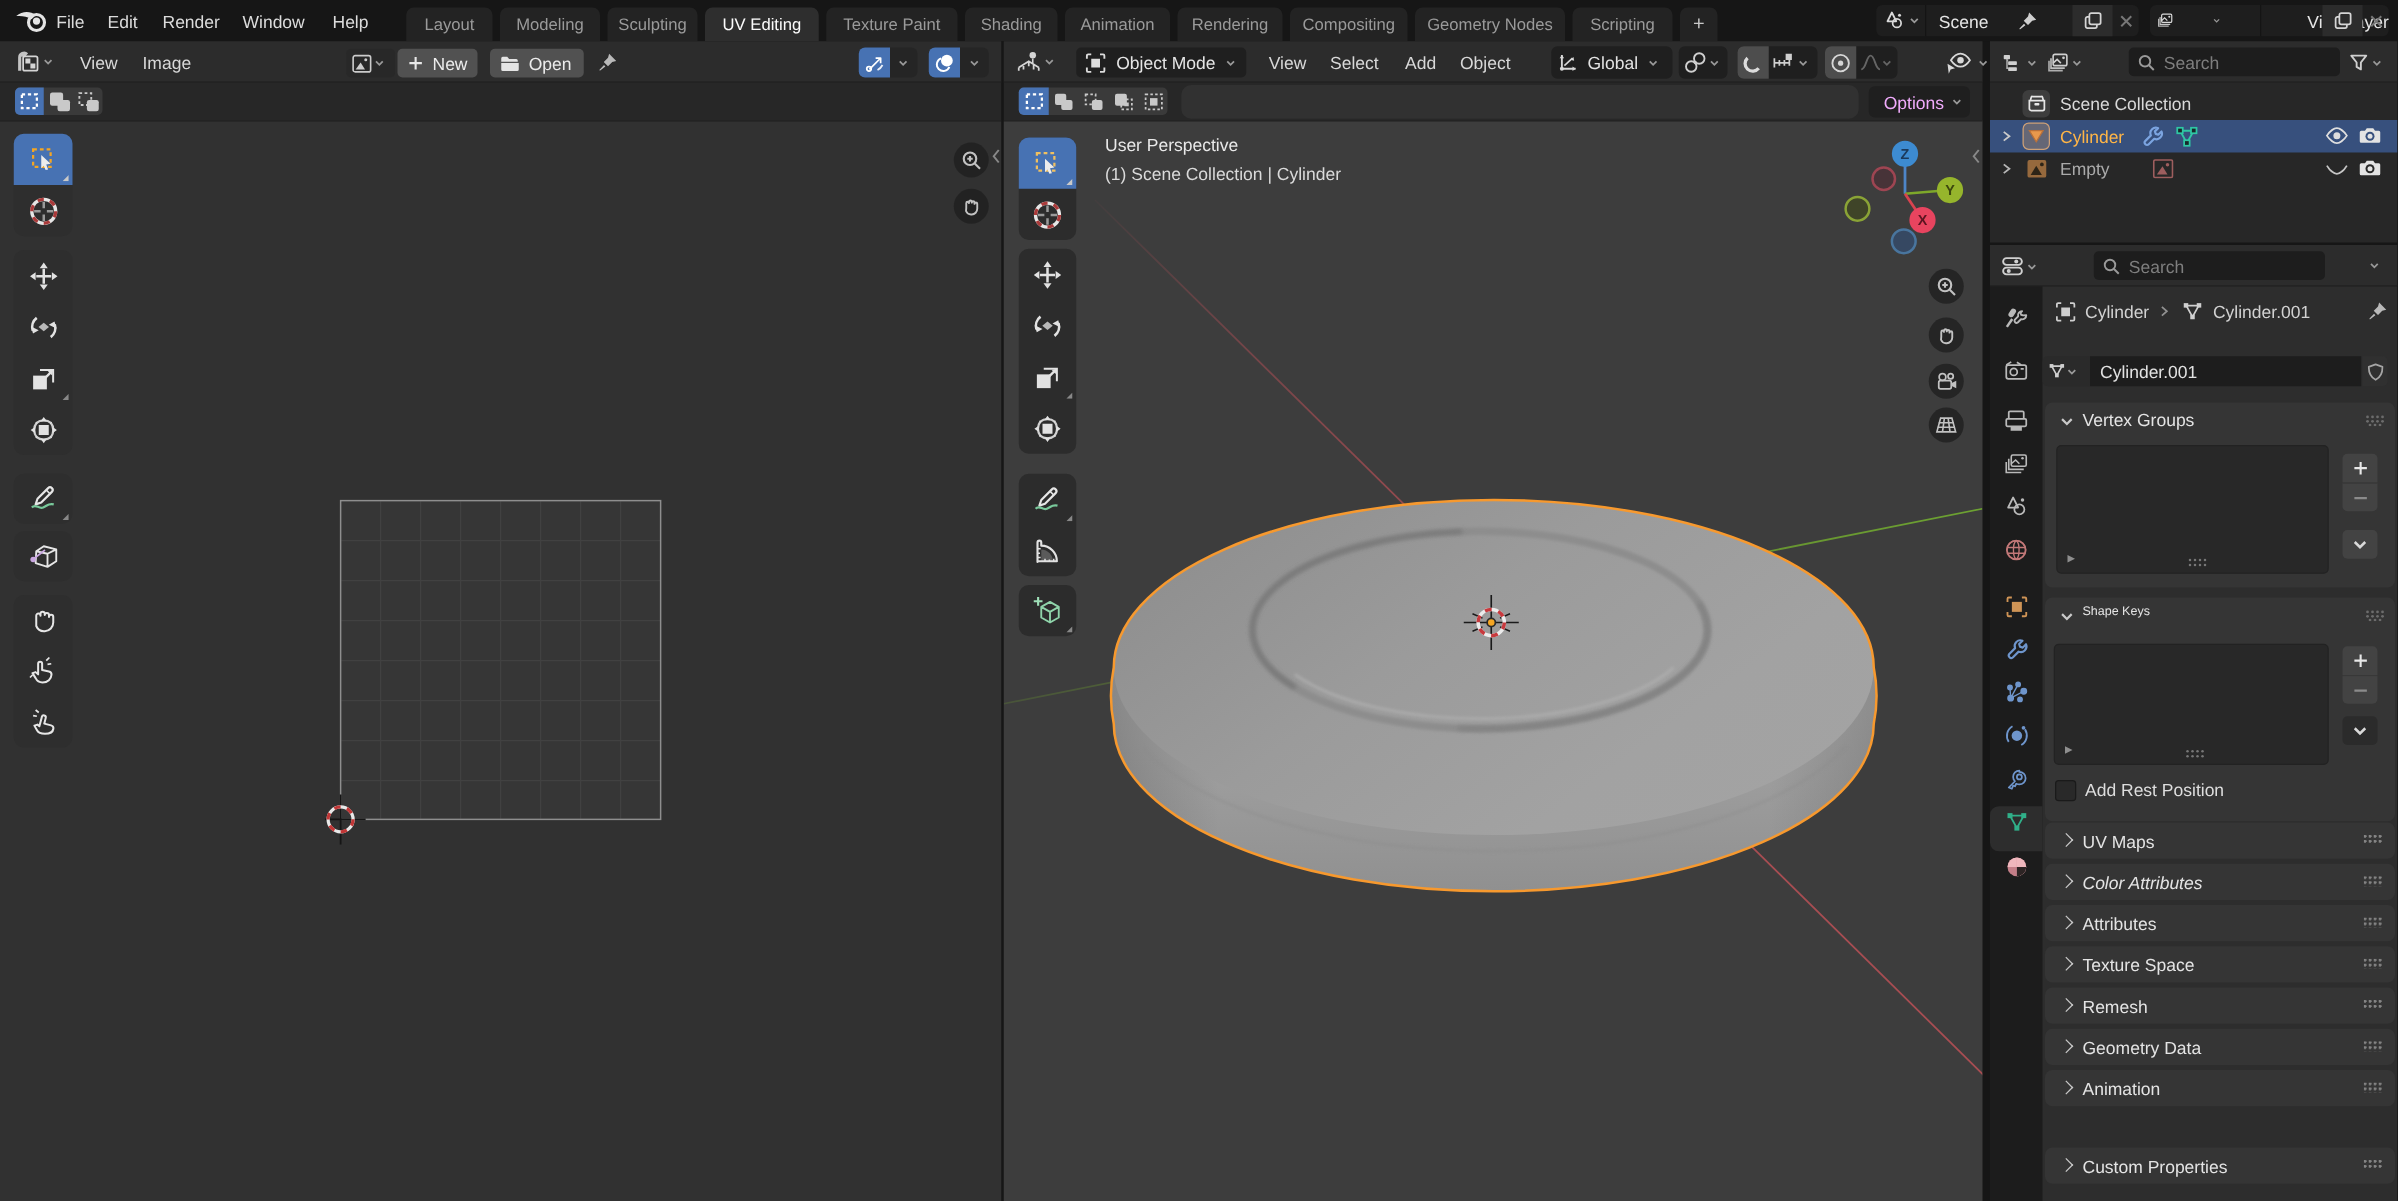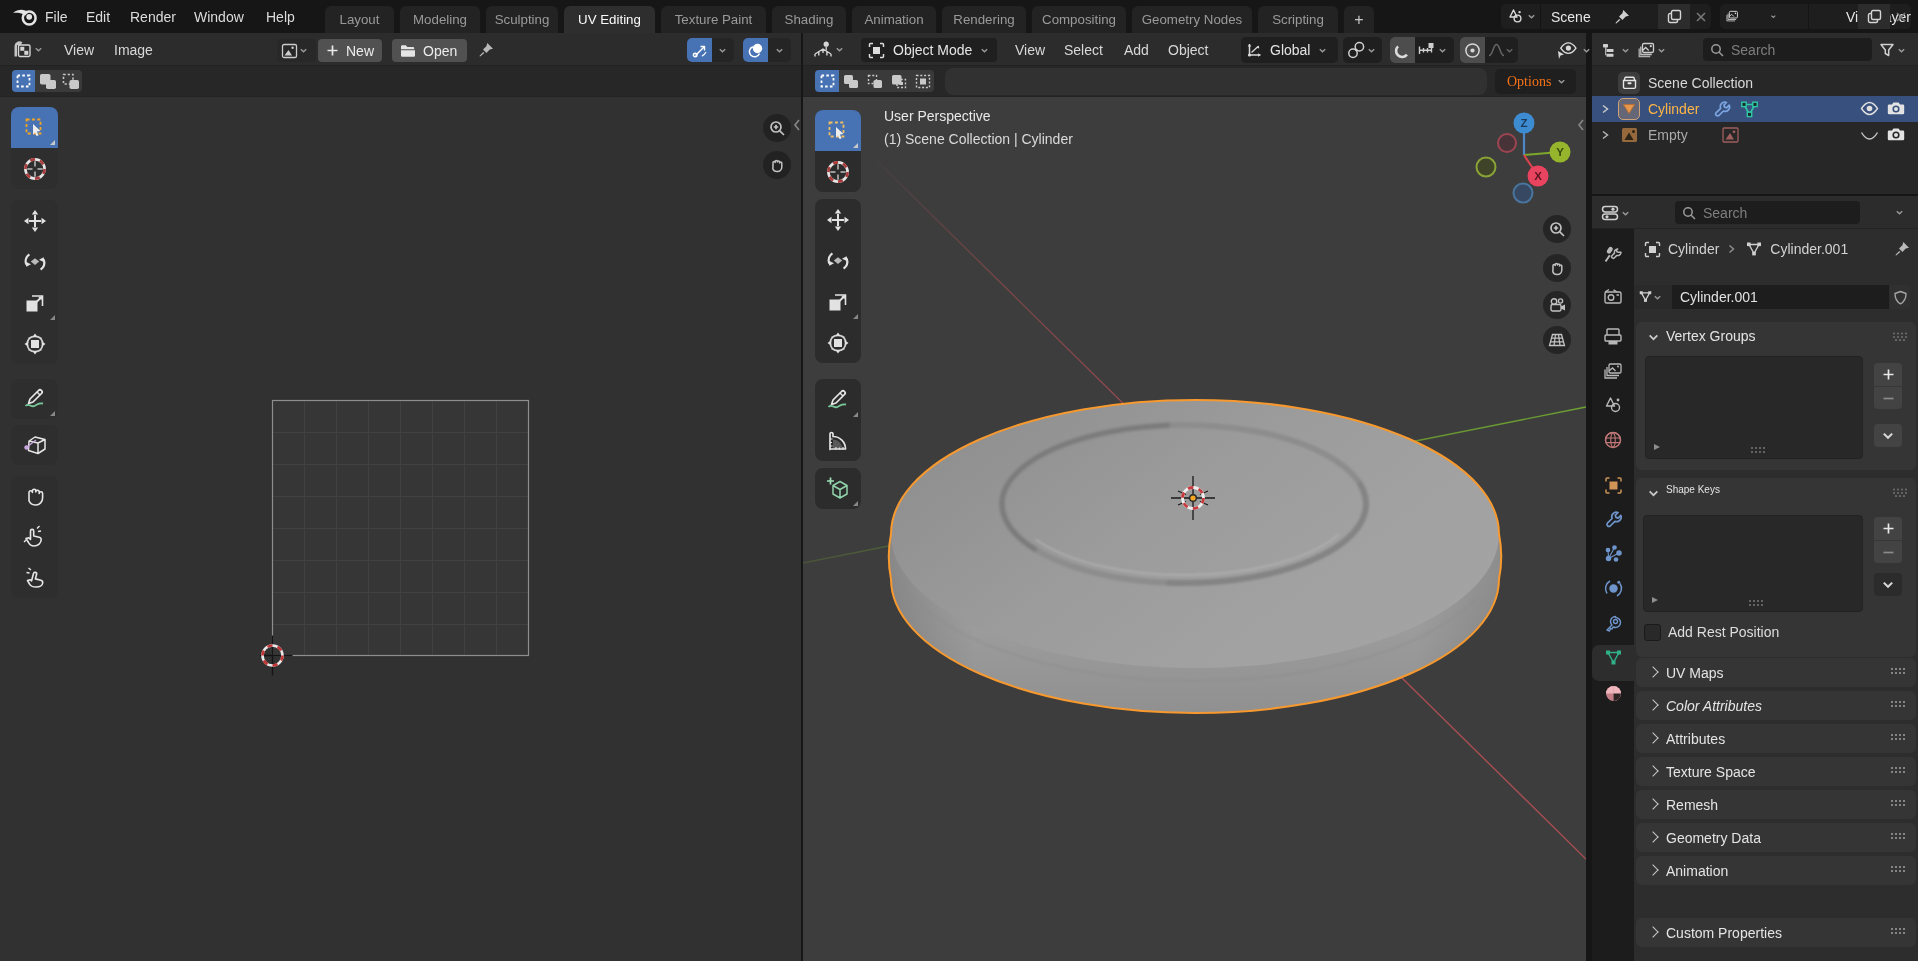--- a/index.html
+++ b/index.html
@@ -451,21 +451,21 @@
       </svg>
 </div>
 <div class="abs" style="left:911px;top:70px;width:23px;height:22px;display:flex;align-items:center;justify-content:center;">
   <svg width="16" height="15" viewBox="0 0 16 15">
         <rect x="1.5" y="1.5" width="13" height="12" fill="none" stroke="#c9c9c9" stroke-width="1.4" stroke-dasharray="2 1.8"></rect>
         <rect x="5" y="4.5" width="6" height="6" fill="#c9c9c9"></rect>
       </svg>
 </div>
 <div class="abs" style="left:945px;top:68px;width:542px;height:27px;border-radius:8px;background:#313131;"></div>
 <div class="abs btn" style="left:1495px;top:69px;width:81px;height:25px;background:#1f1f1f;border-radius:5px;">
-  <div style="margin-left:12px;color:#f97316;font-family:Liberation Serif, serif;">Options</div>
+  <div style="margin-left:12px;color:#f0abfc;">Options</div>
   <svg class="chev" style="margin-left:6px" viewBox="0 0 10 10" fill="none" stroke="#999" stroke-width="1.6">
         <path d="M2 3.5 L5 6.5 L8 3.5"></path>
       </svg>
 </div>
 <div class="abs" id="v3d" style="left:803px;top:97px;width:783px;height:864px;background:#3d3d3d;overflow:hidden;">
   <svg style="position:absolute;left:0;top:0;" width="783" height="864" viewBox="0 0 783 864">
     <defs>
       <linearGradient id="topg" x1="0" y1="0.2" x2="1" y2="0.8">
         <stop offset="0" stop-color="#8e8e8e"></stop>
             <stop offset="0.4" stop-color="#9b9b9b"></stop>

